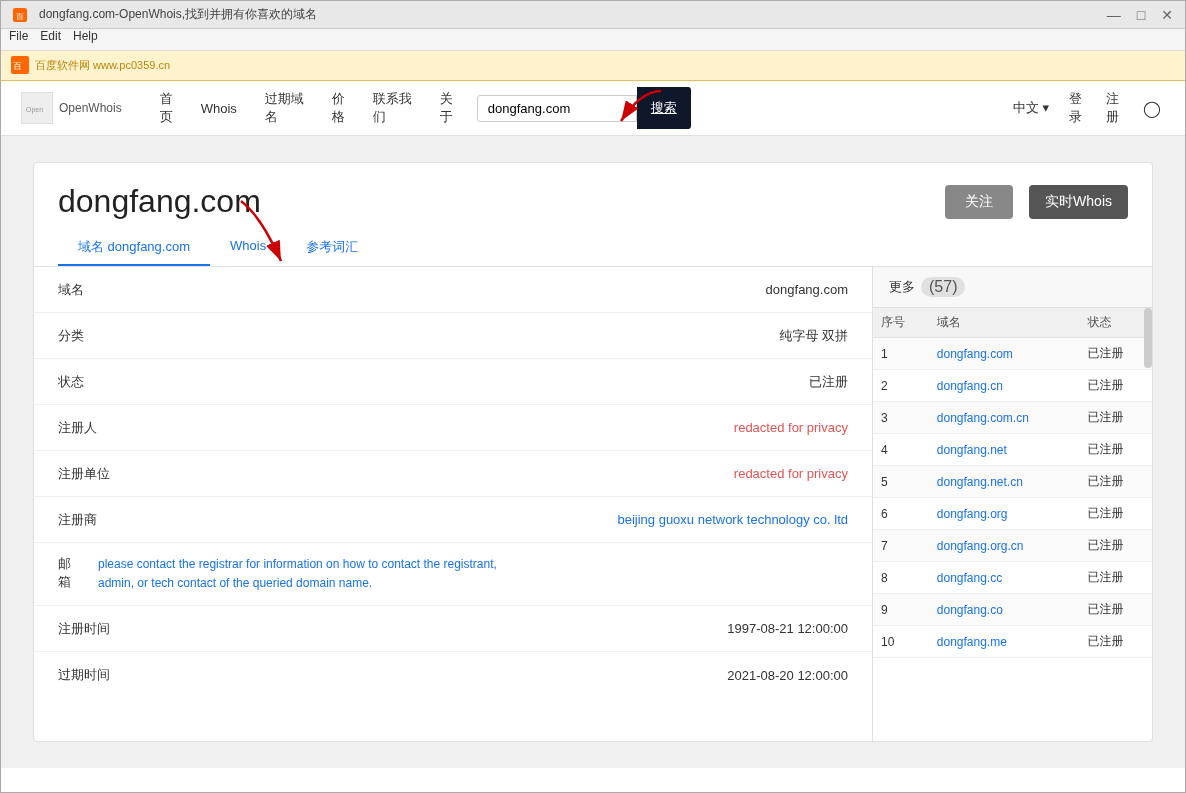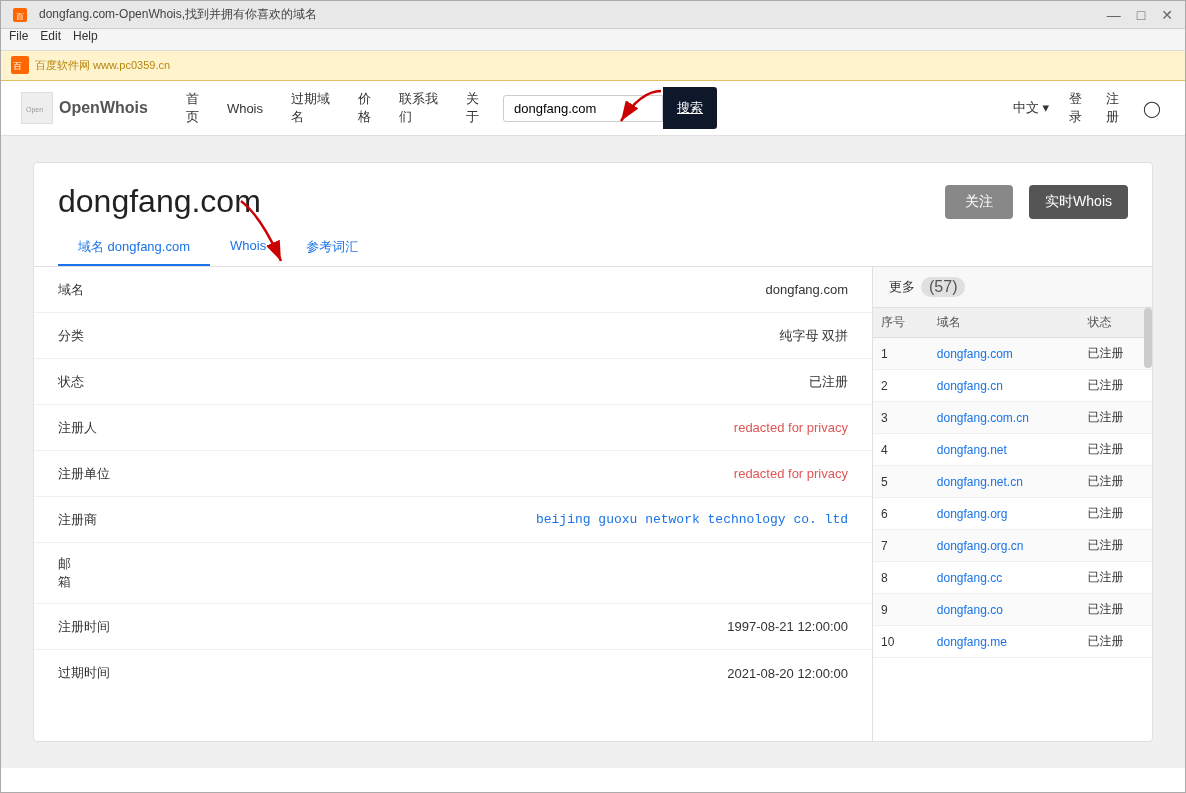--- a/index.html
+++ b/index.html
@@ -43,21 +43,21 @@
       display: flex; align-items: center; margin-right: 24px;
     }
     .logo-img-placeholder {
       width: 32px; height: 32px;
       background: #eee;
       border: 1px solid #ddd;
       margin-right: 6px;
       display: flex; align-items: center; justify-content: center;
       font-size: 8px; color: #999;
     }
-    .logo-text { font-size: 16px; color: #555; font-weight: bold; }
+    .logo-text { font-size: 12px; color: #555; font-weight: normal; }
     .nav-links { display: flex; align-items: center; gap: 0; }
     .nav-link {
       padding: 0 14px;
       color: #333;
       cursor: pointer;
       font-size: 13px;
       height: 55px;
       display: flex; align-items: center;
       white-space: nowrap;
     }
@@ -174,21 +174,21 @@
       flex-shrink: 0;
     }
     .info-value {
       color: #333;
       font-size: 13px;
       flex: 1;
       text-align: right;
     }
     .info-value.link { color: #1a73e8; }
     .info-value.red-link { color: #e05555; }
-    .info-value.blue-link { color: #1a73e8; font-family: Liberation Mono, monospace; }
+    .info-value.blue-link { color: #1a73e8; }
 
     
     .right-panel {
       width: 280px;
       border-left: 1px solid #e0e0e0;
       flex-shrink: 0;
     }
     .right-panel-header {
       padding: 10px 16px;
       background: #f8f8f8;
@@ -401,20 +401,21 @@
             <span class="info-value red-link" style="cursor:pointer;">redacted for privacy</span>
           </div>
 
           <div class="info-row">
             <span class="info-label">注册商</span>
             <span class="info-value blue-link" style="cursor:pointer;">beijing guoxu network technology co. ltd</span>
           </div>
 
           <div style="display:flex;padding:12px 24px;border-bottom:1px solid #f0f0f0;align-items:flex-start;">
             <span style="width:40px;color:#333;font-size:13px;flex-shrink:0;line-height:1.4;">邮<br>箱</span>
+            <span style="color:#1a73e8;font-size:12px;flex:1;line-height:1.6;">please contact the registrar for information on how to contact the registrant,<br>admin, or tech contact of the queried domain name.</span>
           </div>
 
           <div class="info-row">
             <span class="info-label">注册时间</span>
             <span class="info-value">1997-08-21 12:00:00</span>
           </div>
 
           <div class="info-row">
             <span class="info-label">过期时间</span>
             <span class="info-value">2021-08-20 12:00:00</span>

